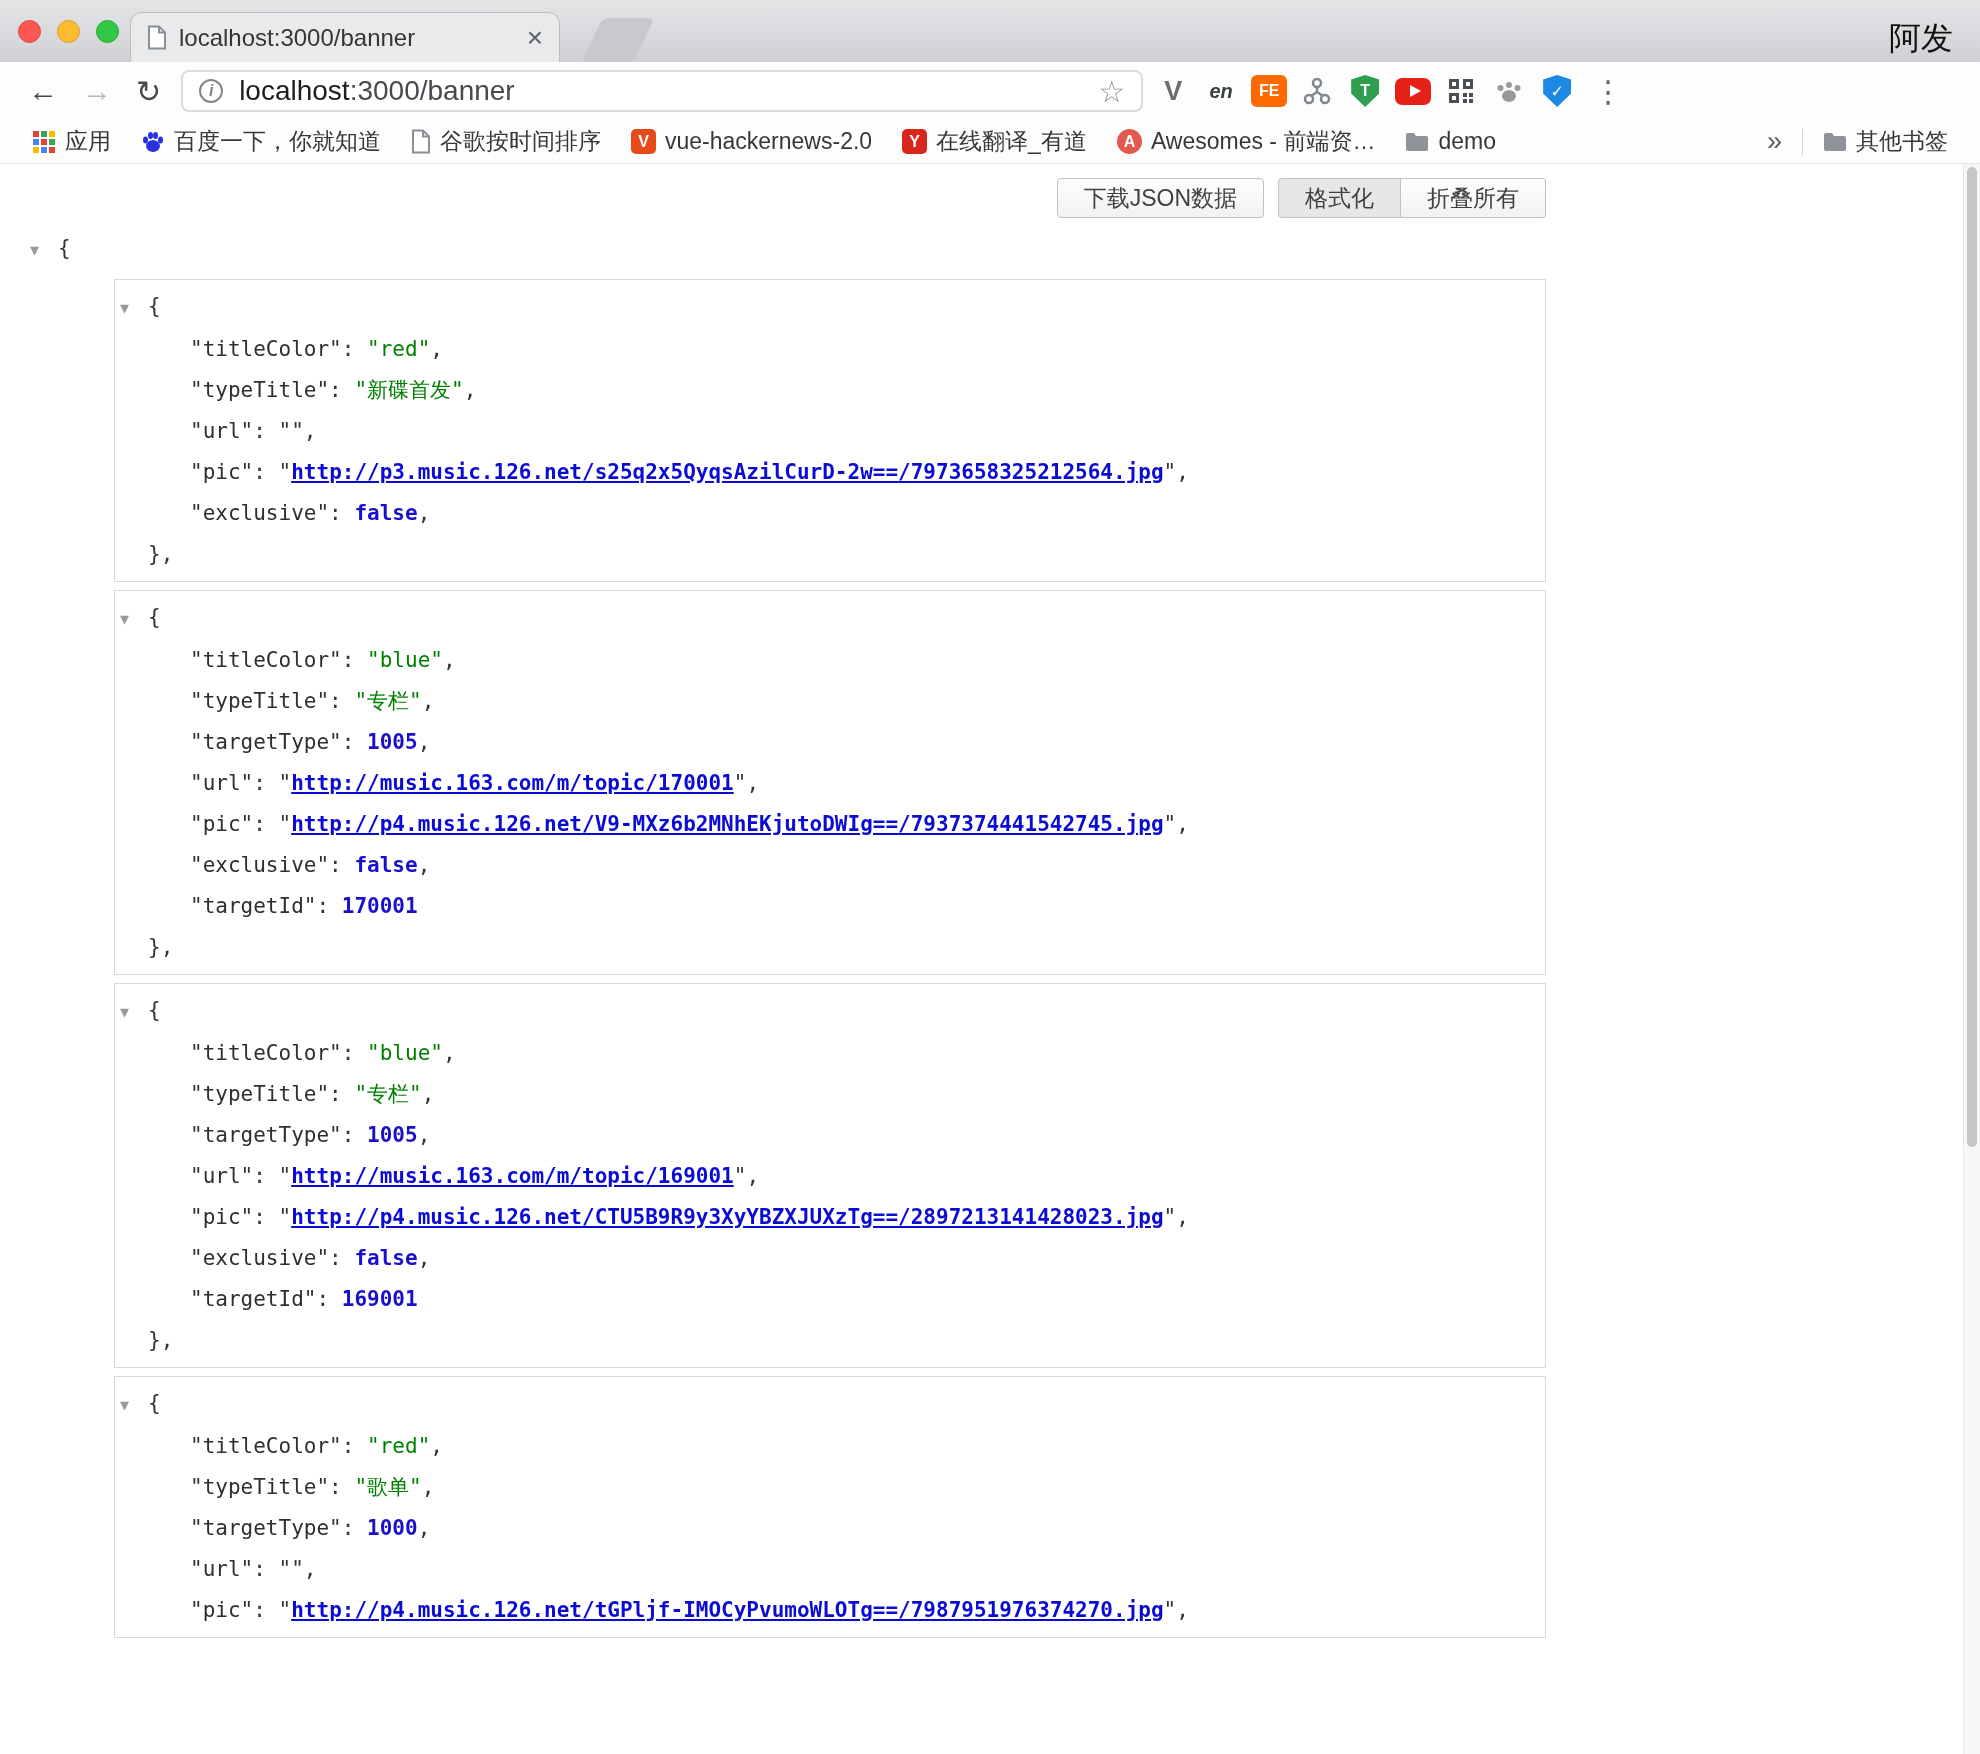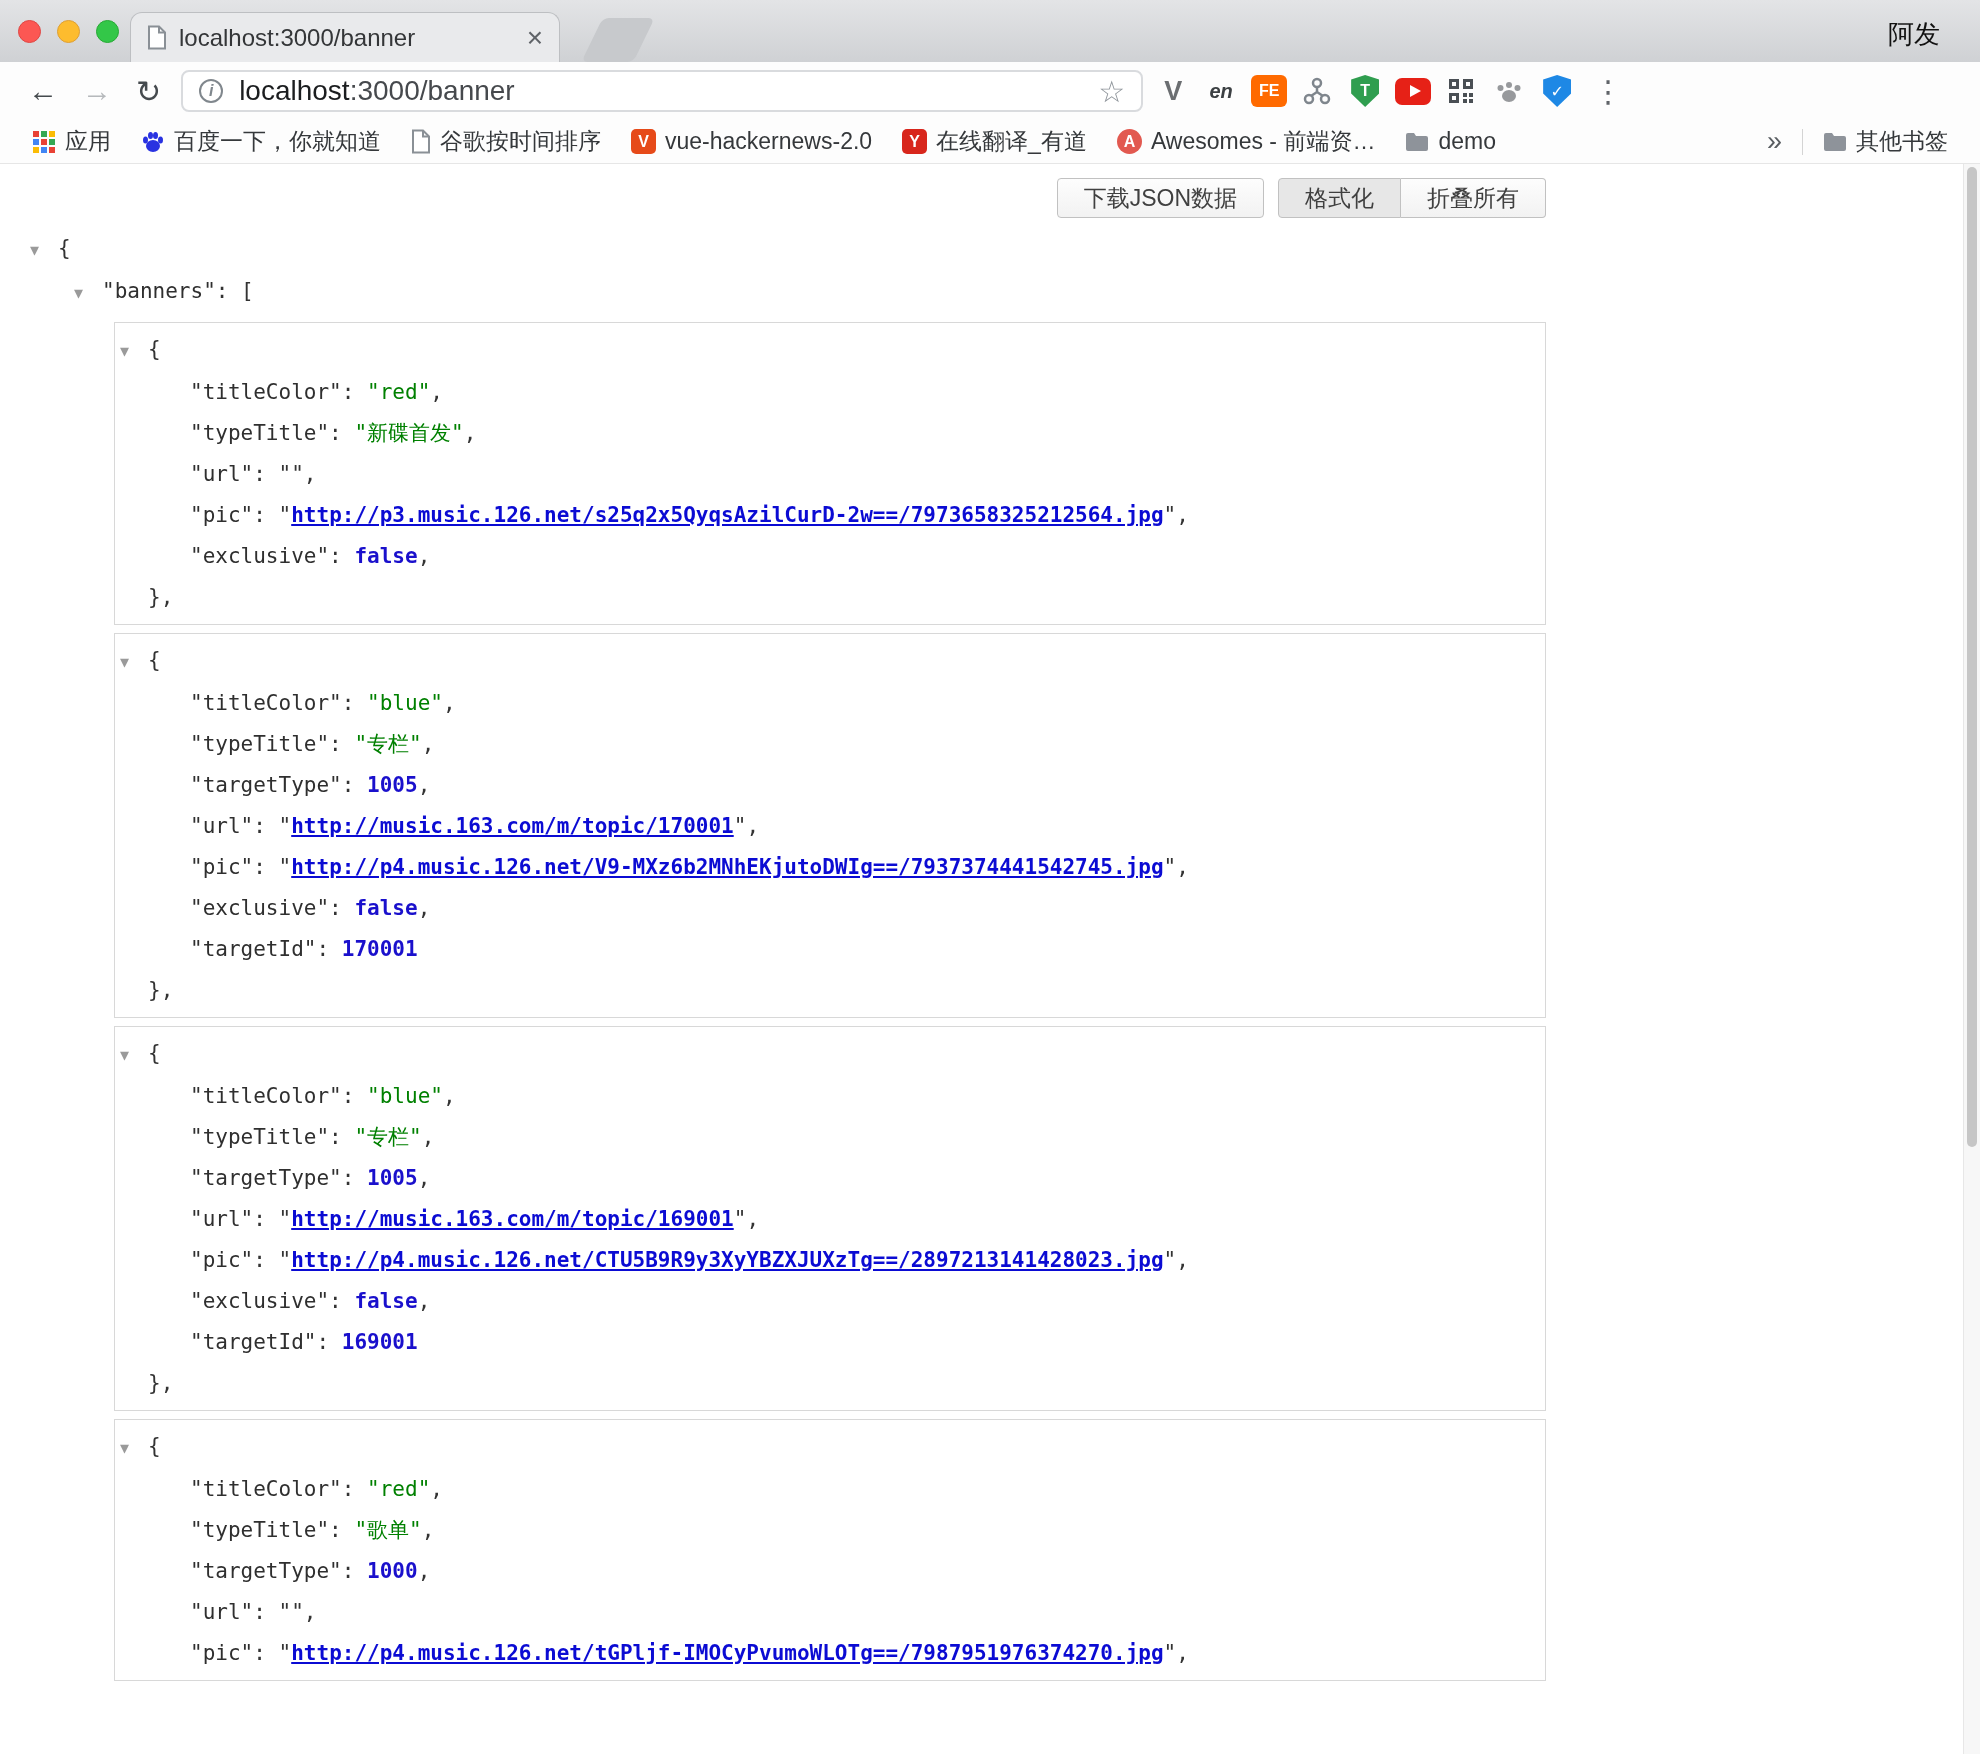--- a/index.html
+++ b/index.html
@@ -15,21 +15,21 @@
   .tl.yellow{ background:#fdbc2e; border:1px solid #de9f34; }
   .tl.green{ background:#33c748; border:1px solid #27aa35; }
   .tab { position:absolute; left:130px; top:12px; width:430px; height:50px;
     background:#e9eaec; border:1px solid #bdbfc2; border-bottom:none;
     border-radius:12px 12px 0 0; display:flex; align-items:center; padding:0 16px; }
   .tab-title { font-size:24px; color:#343638; margin-left:12px; flex:1;
     white-space:nowrap; overflow:hidden; }
   .tab-close { font-size:28px; color:#5f6368; margin-left:10px; }
   .newtab-stub { position:absolute; left:592px; top:18px; width:52px; height:44px;
     background:#c7c9cc; transform:skewX(-26deg); border-radius:6px; }
-  .user-name { position:absolute; right:40px; top:17px; font-size:26px; color:#121212; }
+  .user-name { position:absolute; right:27px; top:17px; font-size:32px; color:#121212; }
 
   
   .doc-ic { width:20px; height:25px; flex:0 0 auto; }
 
   
   .toolbar { height:58px; background:#fdfdfd; display:flex; align-items:center;
     padding:0 16px; }
   .navbtn { font-size:30px; margin:0 12px; color:#454a4e; }
   .navbtn.disabled { color:#b6b9bc; }
   .omnibox { width:962px; height:42px; margin-left:8px; background:#fff;
@@ -242,21 +242,20 @@
   <div class="json-actions">
     <button>下载JSON数据</button>
     <div class="btn-group">
       <button>格式化</button>
       <button>折叠所有</button>
     </div>
   </div>
 
   <div class="json">
     <div class="jline"><span class="tri">▼</span><span class="punct">{</span></div>
-    <div class="jline lvl1"><span class="tri">▼</span><span class="jkey">banners</span><span class="punct">: [</span></div>
     <div>
         <div class="obj-box">
           <div class="jline obj-open"><span class="tri">▼</span><span class="punct">{</span></div>
           <div class="jline obj-field"><span class="jkey">titleColor</span><span class="punct">: </span><span class="vstr">red</span><span class="punct">,</span></div>
           <div class="jline obj-field"><span class="jkey">typeTitle</span><span class="punct">: </span><span class="vstr">新碟首发</span><span class="punct">,</span></div>
           <div class="jline obj-field"><span class="jkey">url</span><span class="punct">: </span><span class="q">""</span><span class="punct">,</span></div>
           <div class="jline obj-field"><span class="jkey">pic</span><span class="punct">: </span><span class="q">"</span><a class="vlink" href="#">http://p3.music.126.net/s25q2x5QyqsAzilCurD-2w==/7973658325212564.jpg</a><span class="q">"</span><span class="punct">,</span></div>
           <div class="jline obj-field"><span class="jkey">exclusive</span><span class="punct">: </span><span class="vnum">false</span><span class="punct">,</span></div>
           <div class="jline obj-close"><span class="punct">},</span></div>
         </div>

